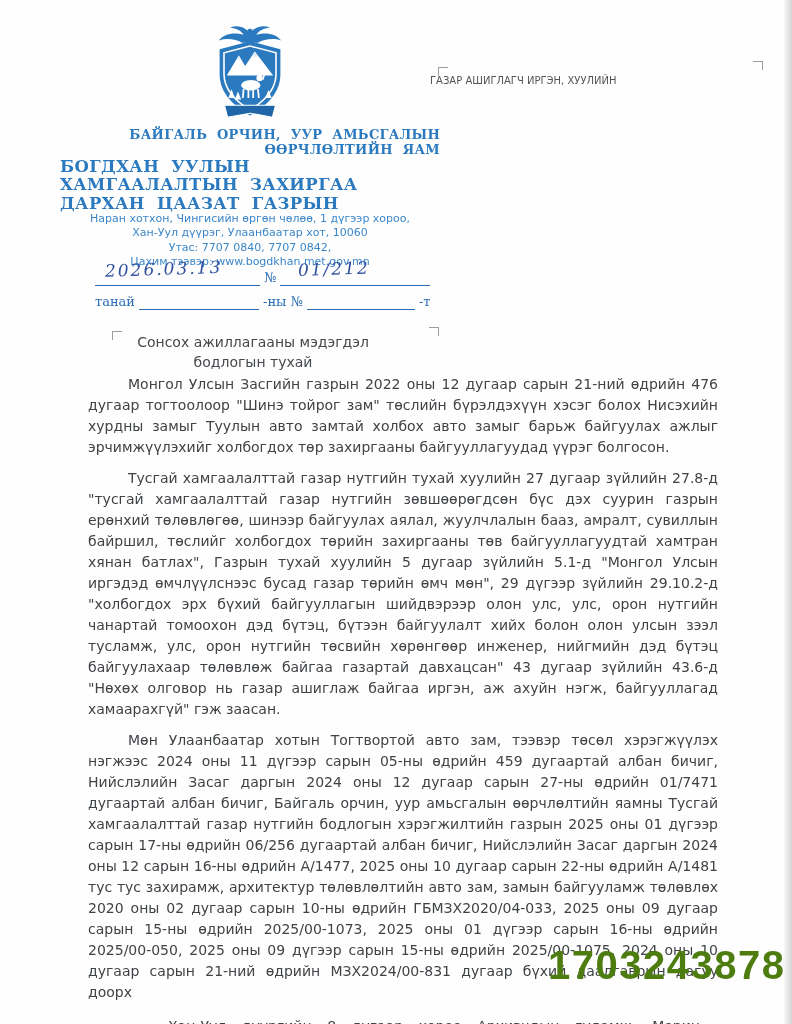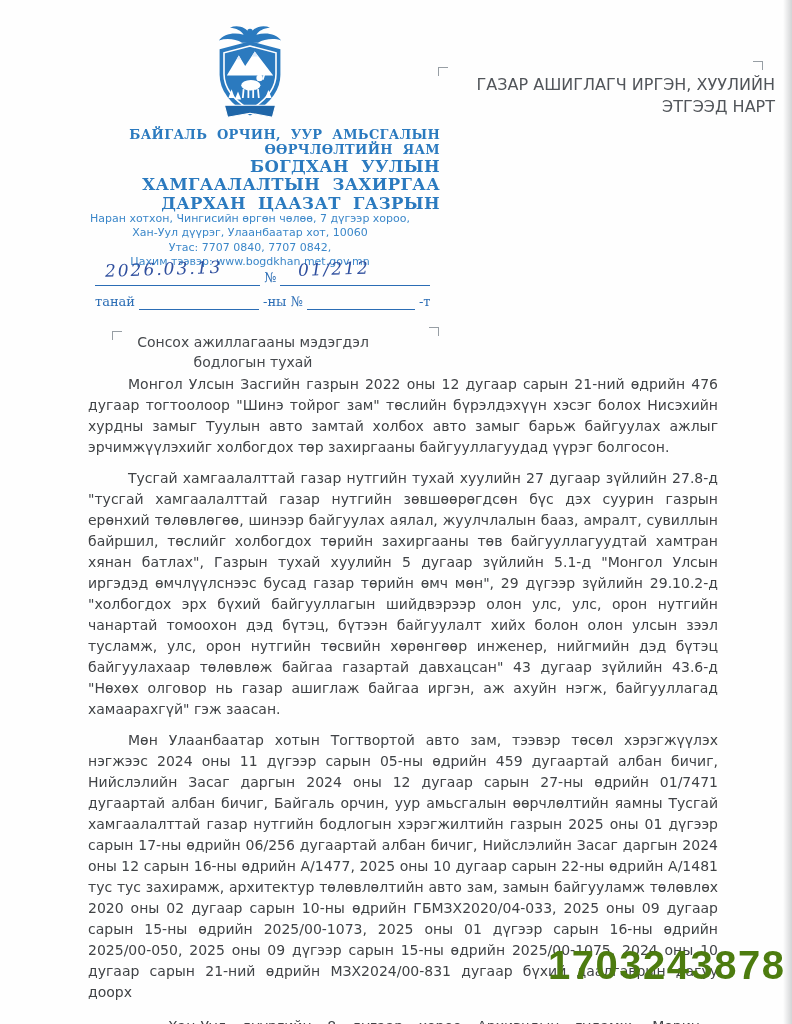--- a/index.html
+++ b/index.html
@@ -9,38 +9,38 @@
     font-family:"DejaVu Sans","Liberation Sans",sans-serif;
     color:#404346;
   }
   .scan-edge-right{position:absolute; top:0; right:0; width:9px; height:100%;
     background:linear-gradient(to right, rgba(110,115,120,0) 0%, rgba(110,115,120,0.30) 100%);}
   
   .emblem{position:absolute; left:196px; top:22px; width:108px; height:104px;}
   .ministry{position:absolute; left:60px; top:127px; width:380px; text-align:right;
     font-family:"DejaVu Serif","Liberation Serif",serif; font-weight:bold;
     font-size:13px; line-height:1.18; color:#2b7abf; word-spacing:5px; letter-spacing:0.3px;}
-  .orgname{position:absolute; left:60px; top:158px; width:380px; text-align:right;
+  .orgname{position:absolute; left:60px; top:158px; width:380px; text-align:left;
     font-family:"DejaVu Serif","Liberation Serif",serif; font-weight:bold;
     font-size:16.5px; line-height:1.12; color:#2b7abf; word-spacing:6px; letter-spacing:0.4px;}
   .address{position:absolute; left:60px; top:212px; width:380px; text-align:center;
     font-size:11px; line-height:1.3; color:#3b87c9;}
   
   .ref{position:absolute; left:95px; top:262px; width:350px;
     font-family:"DejaVu Serif","Liberation Serif",serif; font-size:13px; color:#2b6db5;}
   .ref-row{display:flex; align-items:flex-end; height:24px;}
   .u{border-bottom:1.5px solid #2b6db5; display:inline-block; height:100%;}
   .hand{font-family:"DejaVu Serif","Liberation Serif",serif; font-style:italic;
     color:#2f4f9e; font-size:17px; line-height:1;}
   .hand-date{transform:rotate(-2deg); display:inline-block; padding-left:10px; letter-spacing:2px;}
   .hand-no{transform:rotate(-2deg); display:inline-block; padding-left:18px; letter-spacing:2px;}
   .ref-label{padding:0 4px 1px 4px;}
   
-  .recipient{position:absolute; left:430px; top:74px; width:345px; text-align:right;
-    font-size:16px; line-height:1.35; color:#51555a;}
+  .recipient{position:absolute; left:430px; top:74px; width:345px; text-align:left;
+    font-size:10px; line-height:1.35; color:#51555a;}
   .subject{position:absolute; left:88px; top:332px; width:330px; text-align:center;
     font-size:14px; line-height:1.45; color:#45484c;}
   .corner{position:absolute; width:9px; height:8px;}
   .corner-tl{border-left:1.3px solid #979ea4; border-top:1.3px solid #979ea4;}
   .corner-tr{border-right:1.3px solid #979ea4; border-top:1.3px solid #979ea4;}
   
   .bodytext{position:absolute; left:88px; top:374px; width:630px;
     font-size:14px; line-height:21px; text-align:justify; color:#404346;}
   .bodytext p{margin:0 0 10px 0; text-indent:40px;}
   .bullets{margin-top:14px;}
@@ -83,31 +83,30 @@
   <div class="ministry">
     <div>БАЙГАЛЬ ОРЧИН, УУР АМЬСГАЛЫН</div>
     <div>ӨӨРЧЛӨЛТИЙН ЯАМ</div>
   </div>
   <div class="orgname">
     <div>БОГДХАН УУЛЫН</div>
     <div>ХАМГААЛАЛТЫН ЗАХИРГАА</div>
     <div>ДАРХАН ЦААЗАТ ГАЗРЫН</div>
   </div>
   <div class="address">
-    <div>Наран хотхон, Чингисийн өргөн чөлөө, 7 дүгээр хороо,</div>
+    <div>Наран хотхон, Чингисийн өргөн чөлөө, 1 дүгээр хороо,</div>
     <div>Хан-Уул дүүрэг, Улаанбаатар хот, 10060</div>
     <div>Утас: 7707 0840, 7707 0842,</div>
     <div>Цахим тээвэр: www.bogdkhan.met.gov.mn</div>
   </div>
 
   <span class="corner corner-tl" style="left:438px; top:67px;"></span>
   <span class="corner corner-tr" style="left:753px; top:61px;"></span>
   <div class="recipient">
     <div>ГАЗАР АШИГЛАГЧ ИРГЭН, ХУУЛИЙН</div>
-    <div>ЭТГЭЭД НАРТ</div>
   </div>
 
   <div class="ref">
     <div class="ref-row">
       <span class="u" style="width:165px;"><span class="hand hand-date">2026.03.13</span></span>
       <span class="ref-label">№</span>
       <span class="u" style="width:150px;"><span class="hand hand-no">01/212</span></span>
     </div>
     <div class="ref-row">
       <span class="ref-label" style="padding-left:0;">танай</span>

